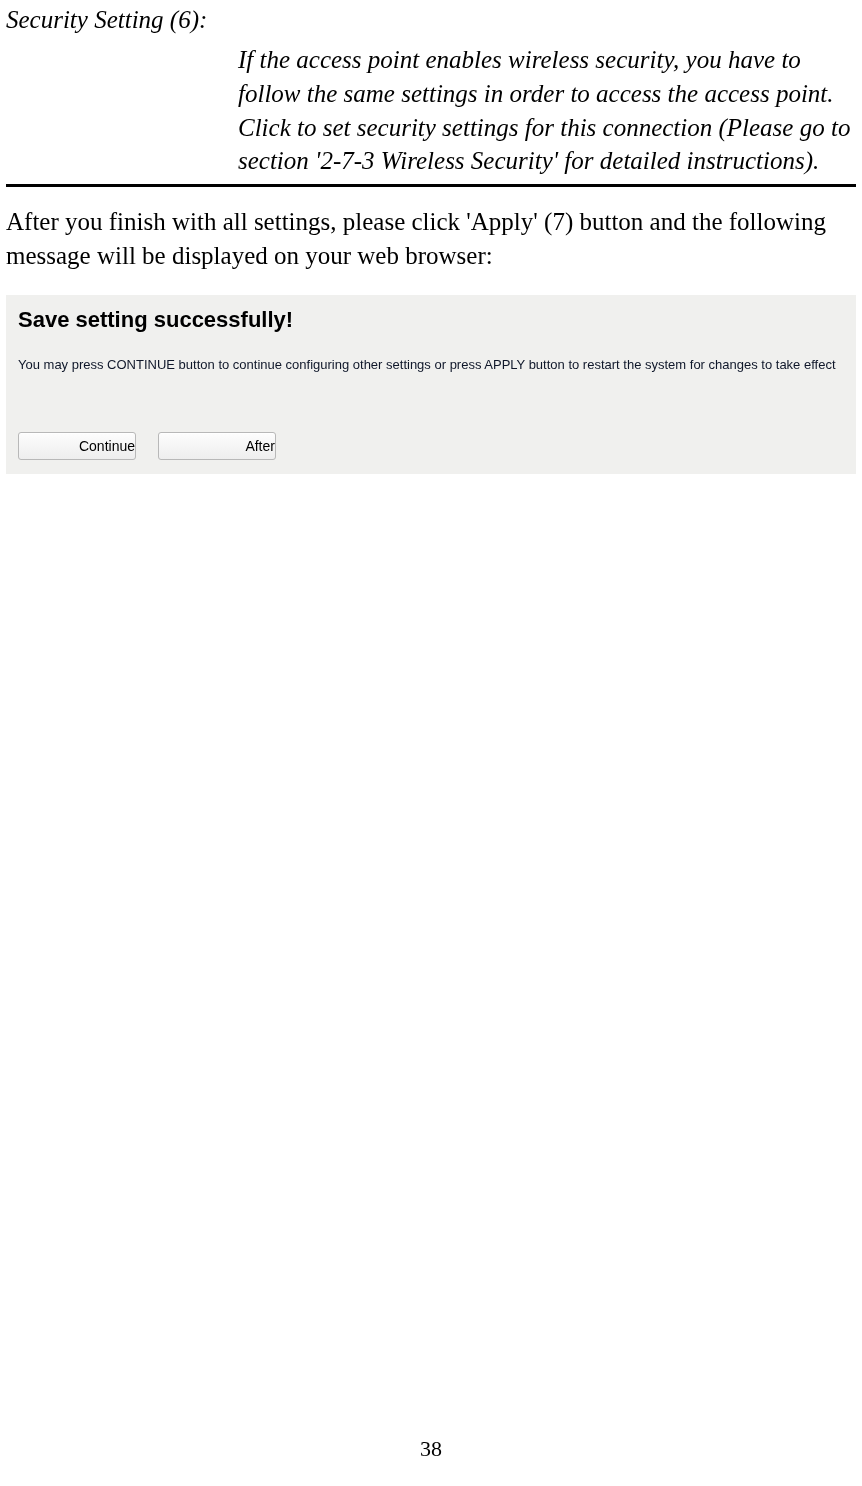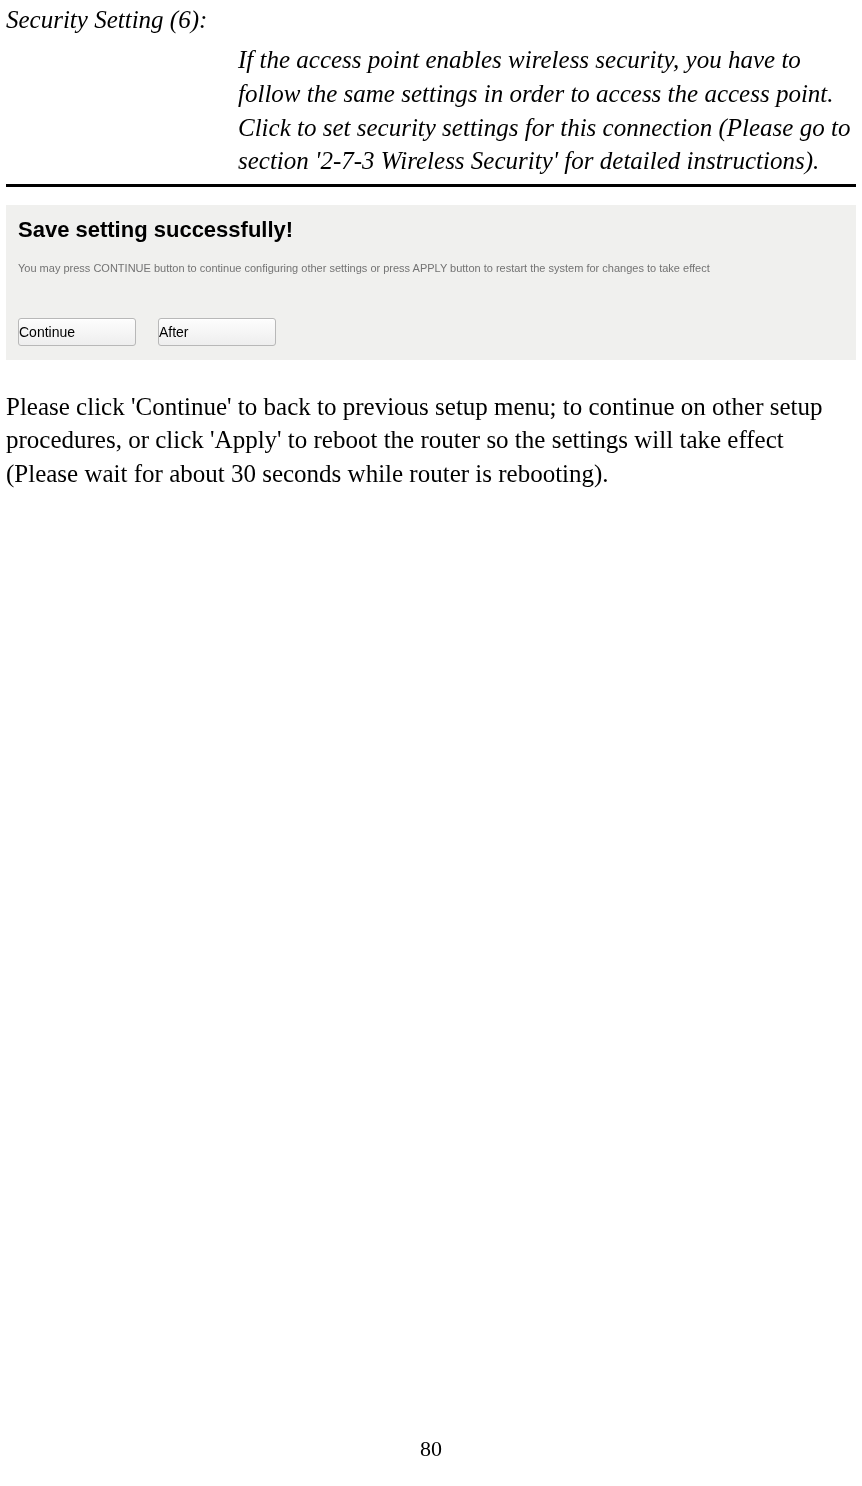--- a/index.html
+++ b/index.html
@@ -45,34 +45,34 @@
       margin-bottom: 30px;
       font-family: Tahoma, Arial, sans-serif;
       font-style: normal;
       width: 100%;
       box-sizing: border-box;
     }
     .dialog-title {
       font-size: 22px;
       font-weight: bold;
       color: #000;
-      margin-bottom: 16px;
+      margin-bottom: 22px;
     }
     .dialog-msg {
-      font-size: 11px;
-      color: #737373;
+      font-size: 13px;
+      color: #0f172a;
       line-height: 1.35;
-      margin-bottom: 36px;
+      margin-bottom: 52px;
     }
     .btn {
       display: inline-block;
       width: 116px;
       height: 26px;
       line-height: 26px;
-      text-align: left;
+      text-align: right;
       font-family: Tahoma, Arial, sans-serif;
       font-size: 14px;
       font-style: normal;
       color: #000;
       background: linear-gradient(#fdfdfd, #eee);
       border: 1px solid #b8b8b8;
       border-radius: 3px;
       margin-right: 15px;
       box-shadow: 0 1px 0 #fff inset;
       cursor: pointer;
@@ -89,27 +89,27 @@
 <body>
 
 <div class="content">
   <div class="defn">
     <div class="defn-term">Security Setting (6):</div>
     <div class="defn-body">If the access point enables wireless security, you have to follow the same settings in order to access the access point. Click to set security settings for this connection   (Please go to section '2-7-3 Wireless Security' for detailed instructions).</div>
   </div>
 
   <div class="rule"></div>
 
+  <div class="para">After you finish with all settings, please click 'Apply' (7) button and the following message will be displayed on your web browser:</div>
 
   <div class="dialog">
     <div class="dialog-title">Save setting successfully!</div>
     <div class="dialog-msg">You may press CONTINUE button to continue configuring other settings or press APPLY button to restart the system for changes to take effect</div>
     <div>
       <span class="btn">Continue</span>
       <span class="btn">After</span>
     </div>
   </div>
 
-  <div class="para">Please click 'Continue' to back to previous setup menu; to continue on other setup procedures, or click 'Apply' to reboot the router so the settings will take effect (Please wait for about 30 seconds while router is rebooting).</div>
 
 </div>
 
-<div class="page-number">80</div>
+<div class="page-number">38</div>
 
 </body></html>

